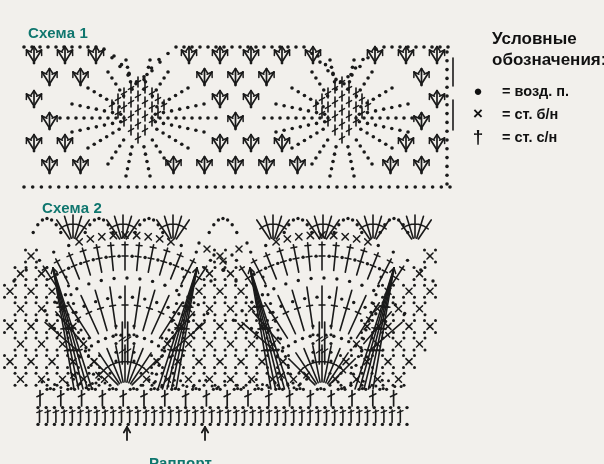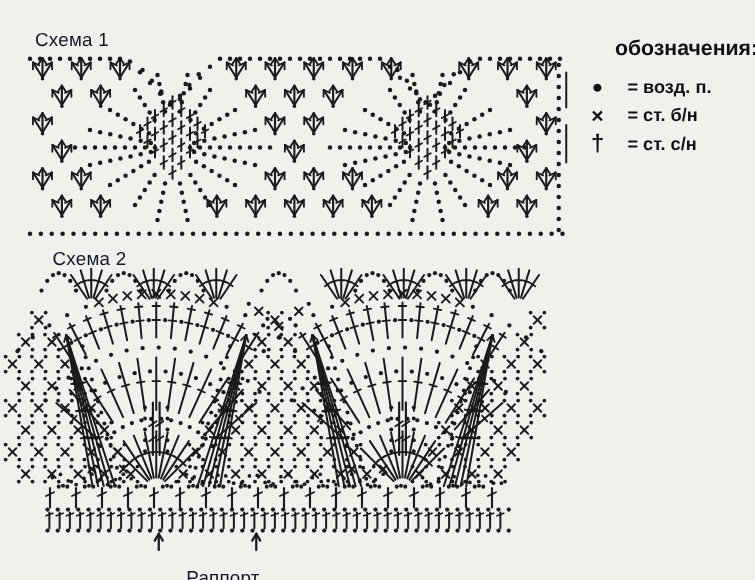--- a/index.html
+++ b/index.html
@@ -6,21 +6,21 @@
   .stage{
     position:relative;
     width:604px;height:464px;
     background:#f2f0ec;
     overflow:hidden;
     font-family:"Liberation Sans","DejaVu Sans",sans-serif;
   }
   .stage svg{position:absolute;left:0;top:0;}
   .diagram-label{
     position:absolute;
-    font-size:15px;font-weight:normal;color:#0f172a;
+    font-size:15px;font-weight:bold;color:#0f766e;
     letter-spacing:0.2px;
   }
   #schema1-label{left:28px;top:24px;}
   #schema2-label{left:42px;top:199px;}
   #rapport-label{left:149px;top:434px;font-size:15px;margin-top:20px;}
   .legend{
     position:absolute;left:468px;top:28px;width:134px;color:#111;
   }
   .legend-title{
     margin-left:24px;
@@ -2395,20 +2395,21 @@
     </svg>
 
   <div class="diagram-label" id="schema1-label">Схема 1</div>
 
   <div class="diagram-label" id="schema2-label">Схема 2</div>
 
   <div class="diagram-label" id="rapport-label">Раппорт</div>
 
   <div class="legend">
     <div class="legend-title">
+      <div>Условные</div>
       <div>обозначения:</div>
     </div>
     <div class="legend-items">
       <div class="legend-item">
         <span class="legend-symbol">●</span>
         <span class="legend-text">= возд. п.</span>
       </div>
       <div class="legend-item">
         <span class="legend-symbol">×</span>
         <span class="legend-text">= ст. б/н</span>

